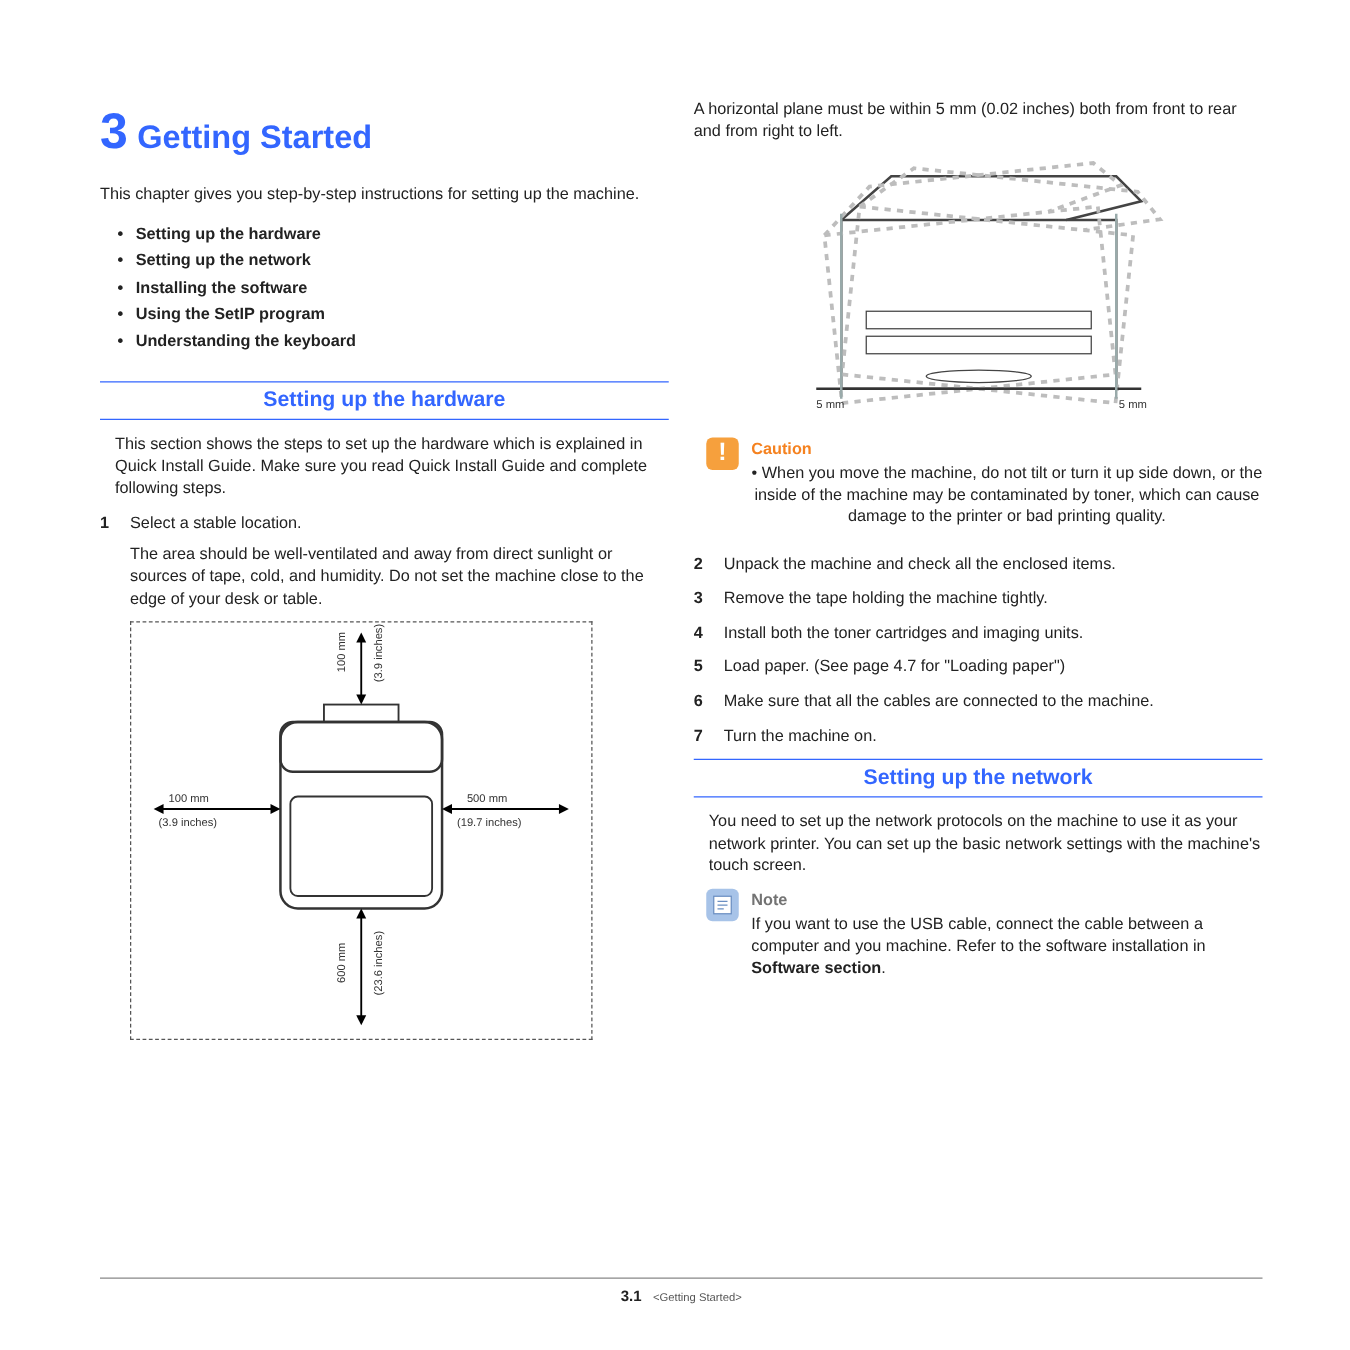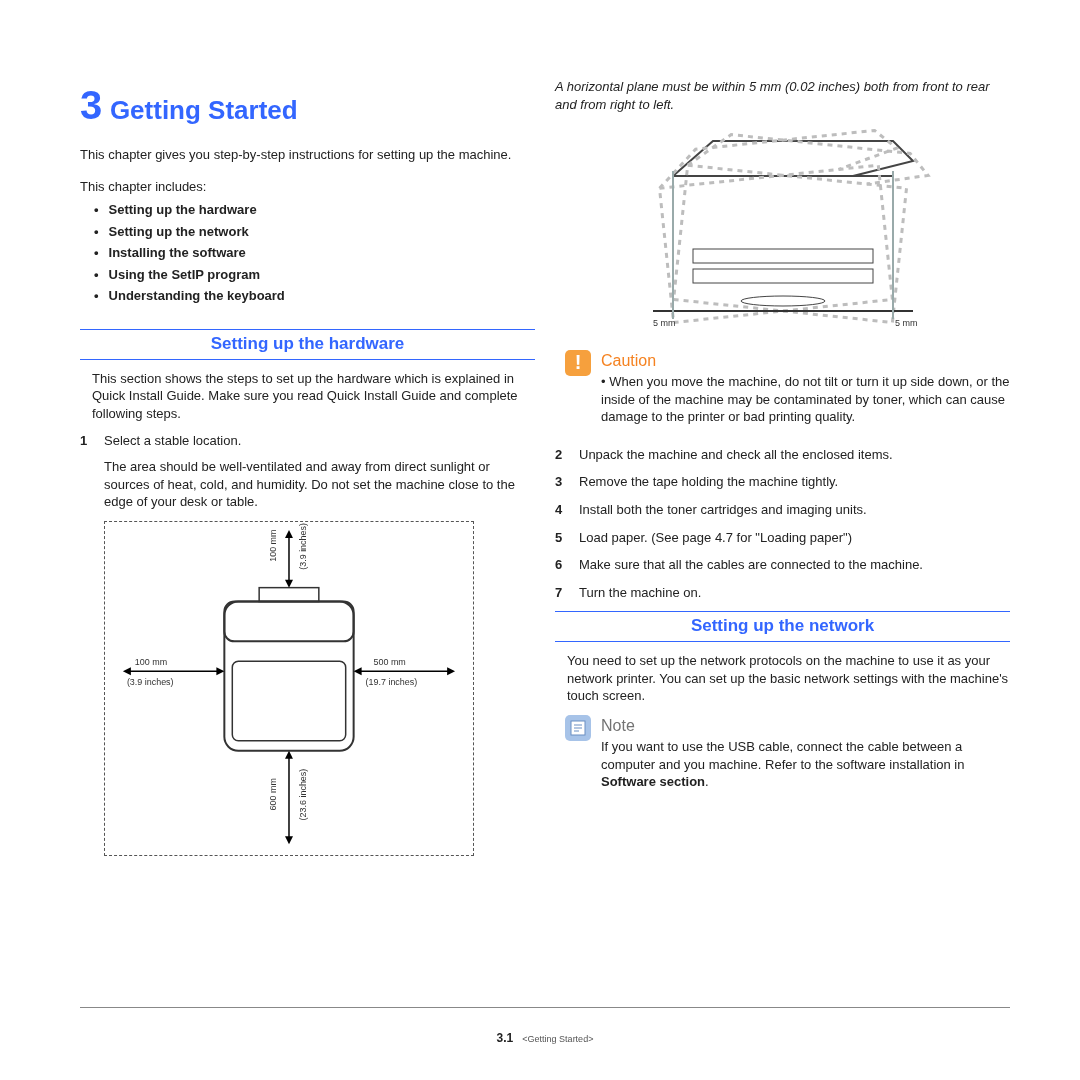--- a/index.html
+++ b/index.html
@@ -30,69 +30,68 @@
     padding: 3px 0; margin: 6px 0 10px; text-align: center;
   }
   .body-p { margin-bottom: 10px; margin-left: 12px; }
   ol.steps { list-style: none; padding-left: 0; }
   ol.steps > li { display: flex; gap: 12px; margin-bottom: 10px; }
   ol.steps > li .n { font-weight: bold; min-width: 12px; }
   ol.steps > li .t { flex: 1; }
   .sub { margin: 8px 0 0 0; }
   .figure { border: 1.5px dashed #555; height: 335px; margin: 6px 0 6px 24px; width: 370px; position: relative; }
   .figure svg { position: absolute; inset: 0; }
-  .hplane { margin-bottom: 8px; font-style: italic; }
+  .hplane { margin-bottom: 8px; }
   .fig2 { text-align: center; margin-bottom: 14px; }
   .callout { display: flex; gap: 10px; margin: 10px 0 14px 10px; }
   .callout .icon { width: 26px; height: 26px; border-radius: 5px; display: flex; align-items: center; justify-content: center; flex-shrink: 0; }
   .caution-icon { background: #f6a03d; color: #fff; font-weight: bold; font-size: 20px; }
   .note-icon { background: #a7c3e8; }
   .callout .body { flex: 1; }
-  .callout .label { font-weight: normal; color: #f58220; margin-bottom: 2px; font-size: 16px; }
+  .callout .label { font-weight: bold; color: #f58220; margin-bottom: 2px; font-size: 13px; }
   .callout .label.note { color: #737373; }
-  .callout ul { list-style: none; padding-left: 0; }
+  .callout ul { list-style: none; padding-left: 0; text-align: center; }
   .callout ul li { margin-bottom: 6px; }
   .callout ul li::before { content: "• "; }
   .footer {
     position: absolute; bottom: 34px; left: 80px; right: 70px;
-    border-top: 1px solid #888; text-align: center; font-size: 11px; padding-top: 22px;
+    border-top: 1px solid #888; text-align: center; font-size: 11px; padding-top: 6px;
   }
   .footer .pn { font-weight: bold; font-size: 12px; }
   .footer .ct { font-size: 9px; margin-left: 6px; color: #555; }
   .dim-label { font-size: 9px; fill: #333; }
 </style>
 </head>
 <body>
 
 <div class="columns">
 
   <div class="col">
     <div class="chapter-title">
       <span class="num">3</span>
       <span class="txt">Getting Started</span>
     </div>
     <p class="intro">This chapter gives you step-by-step instructions for setting up the machine.</p>
-    <p class="includes">This chapter includes:</p>
     <ul class="toc">
       <li>Setting up the hardware</li>
       <li>Setting up the network</li>
       <li>Installing the software</li>
       <li>Using the SetIP program</li>
       <li>Understanding the keyboard</li>
     </ul>
 
     <div class="sec-head">Setting up the hardware</div>
     <p class="body-p">This section shows the steps to set up the hardware which is explained in Quick Install Guide. Make sure you read Quick Install Guide and complete following steps.</p>
 
     <ol class="steps">
       <li>
         <span class="n">1</span>
         <div class="t">
           <span>Select a stable location.</span>
-          <p class="sub">The area should be well-ventilated and away from direct sunlight or sources of heat, cold, and humidity. Do not set the machine close to the edge of your desk or table.</p>
+          <p class="sub">The area should be well-ventilated and away from direct sunlight or sources of tape, cold, and humidity. Do not set the machine close to the edge of your desk or table.</p>
         </div>
       </li>
     </ol>
 
     <div class="figure">
       <svg viewBox="0 0 370 335">
 
         <rect x="120" y="80" width="130" height="150" rx="14" fill="none" stroke="#333" stroke-width="2"></rect>
         <rect x="120" y="80" width="130" height="40" rx="10" fill="none" stroke="#333" stroke-width="2"></rect>
         <rect x="155" y="66" width="60" height="14" fill="none" stroke="#333" stroke-width="1.5"></rect>

